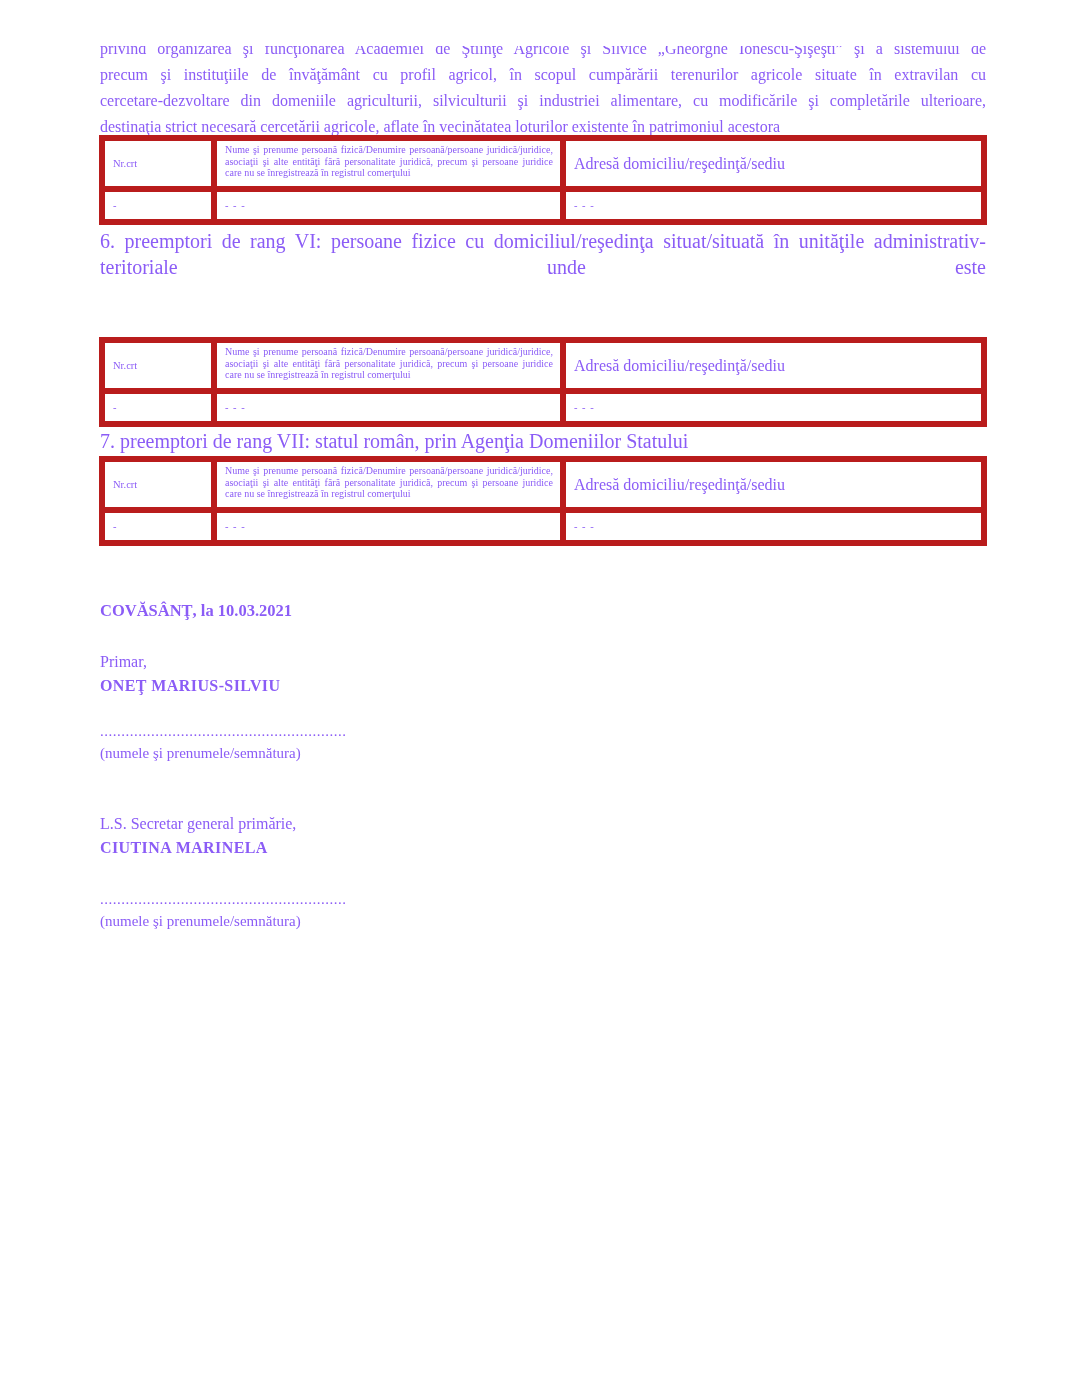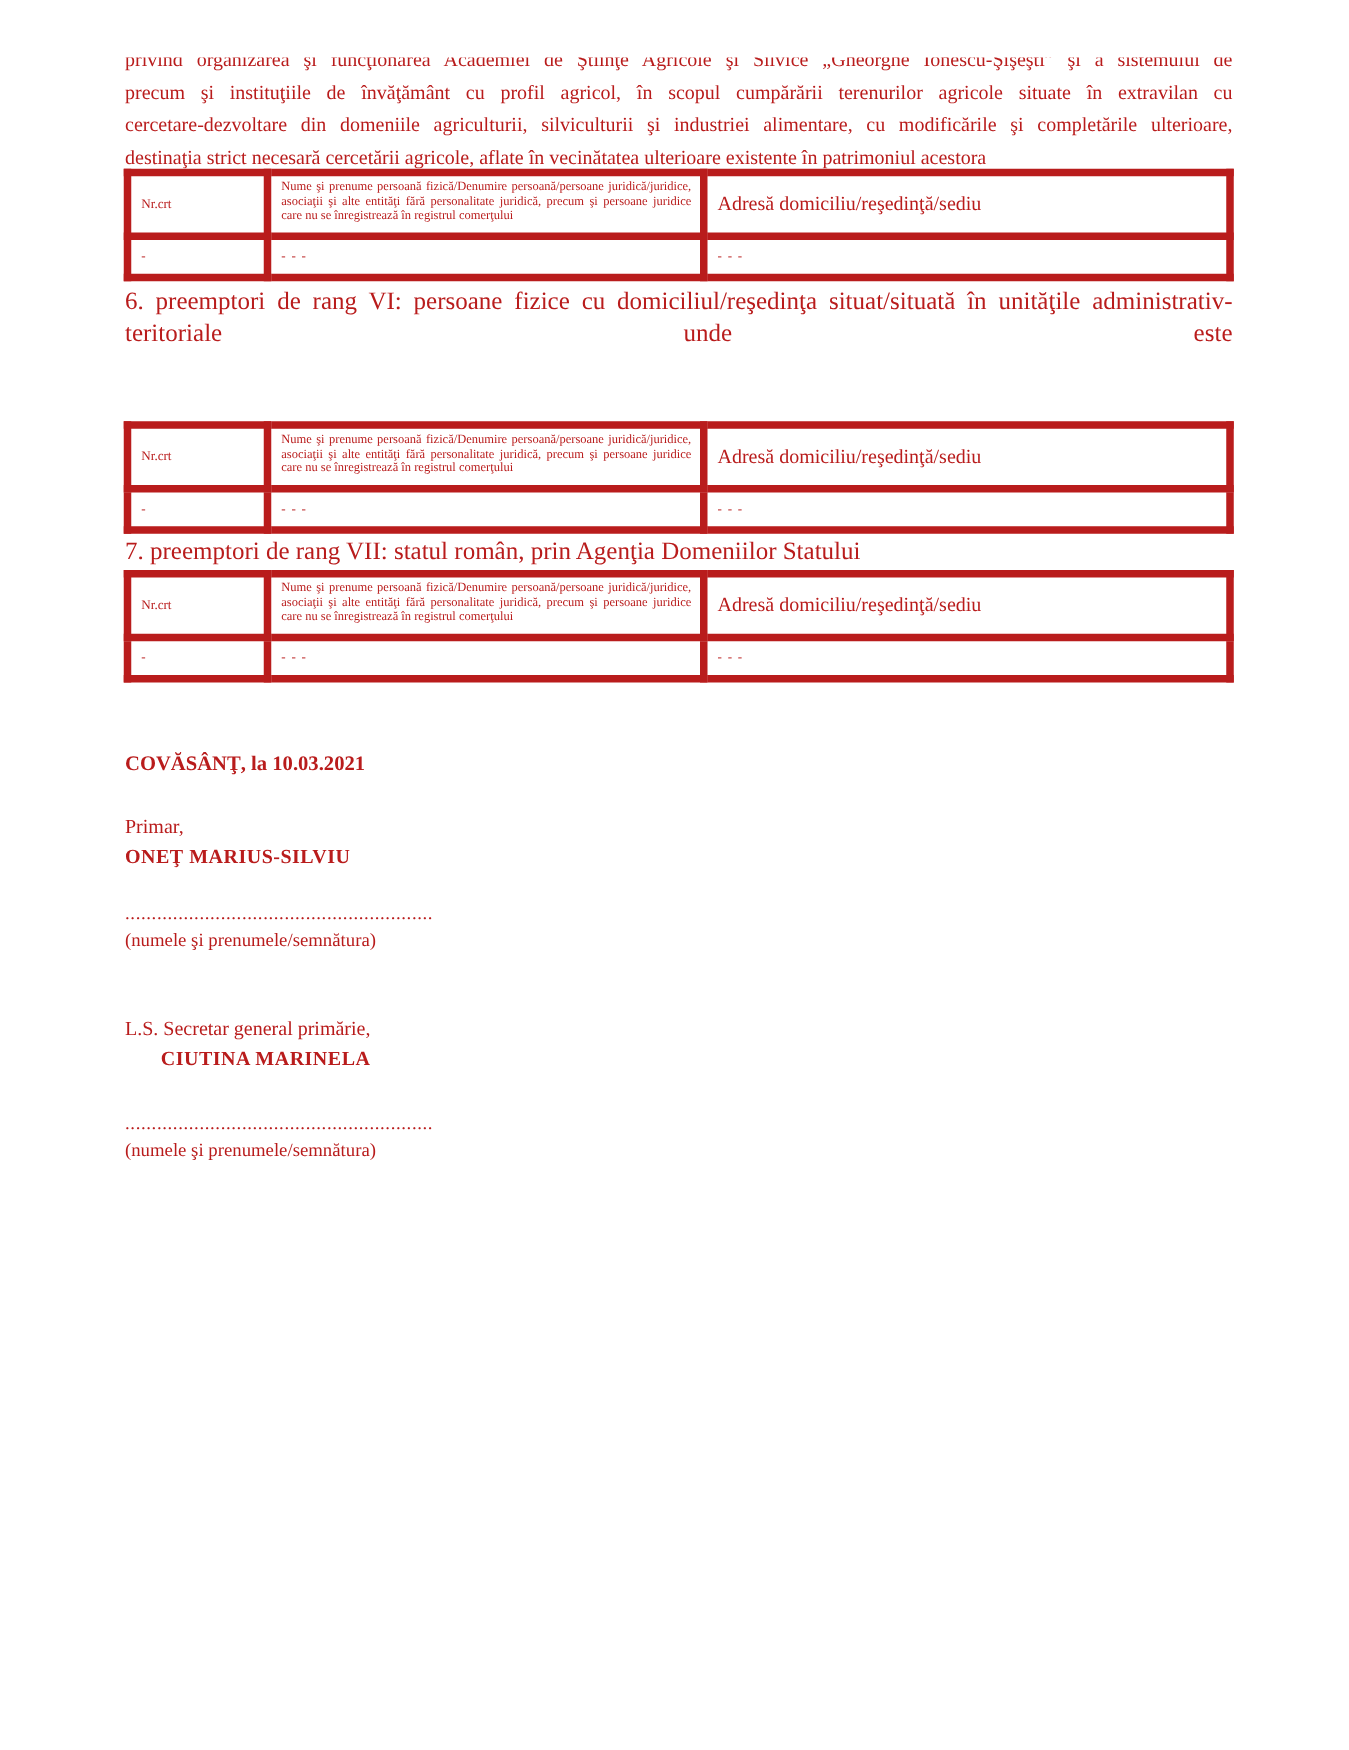--- a/index.html
+++ b/index.html
@@ -2,21 +2,21 @@
 <html><head>
 <meta charset="utf-8">
 <style>
   html,body { margin:0; padding:0; background:#ffffff; }
   .page {
     position:relative;
     width:1079px;
     height:1400px;
     background:#ffffff;
     font-family:"Liberation Serif", serif;
-    color:#b91c1c;
+    color:#8b5cf6;
     overflow:hidden;
   }
   .abs { position:absolute; }
 
   
   .intro { left:100px; top:36px; width:886px; font-size:16px; line-height:26px; }
   .jline { text-align:justify; text-align-last:justify; }
   .jline.last { text-align-last:left; }
   .top-clip { left:0; top:0; width:1079px; height:46px; background:#ffffff; }
 
@@ -34,34 +34,34 @@
   .drow td { height:23px; }
   .cell-nr-h   { font-size:10.5px; padding:2px 8px; vertical-align:middle; }
   .cell-nume-h { font-size:10px; line-height:11.5px; padding:3px 7px 3px 8px;
                  text-align:justify; text-align-last:left; vertical-align:top; }
   .cell-adr-h  { font-size:16px; padding:2px 8px; vertical-align:middle; }
   .cell-d      { font-size:10.5px; padding:2px 8px; vertical-align:middle; letter-spacing:1px; }
 
   
   .place-date { left:100px; top:598px; font-size:16.5px; font-weight:bold; line-height:26px; }
   .sig-block { left:100px; font-size:16px; line-height:24px; }
-  .sig-name { font-weight:bold; letter-spacing:0.4px;text-align:right; }
+  .sig-name { font-weight:bold; letter-spacing:0.4px; }
   .sign-line-block { left:100px; font-size:15px; line-height:22px; }
   .dots { letter-spacing:0.5px; }
 </style>
 </head>
 <body>
 
 <div class="page">
 
   <div class="abs intro">
     <div class="jline">privind organizarea şi funcţionarea Academiei de Ştiinţe Agricole şi Silvice „Gheorghe Ionescu-Şişeşti” şi a sistemului de</div>
     <div class="jline">precum şi instituţiile de învăţământ cu profil agricol, în scopul cumpărării terenurilor agricole situate în extravilan cu</div>
     <div class="jline">cercetare-dezvoltare din domeniile agriculturii, silviculturii şi industriei alimentare, cu modificările şi completările ulterioare,</div>
-    <div class="jline last">destinaţia strict necesară cercetării agricole, aflate în vecinătatea ulterioare existente în patrimoniul acestora</div>
+    <div class="jline last">destinaţia strict necesară cercetării agricole, aflate în vecinătatea loturilor existente în patrimoniul acestora</div>
   </div>
   <div class="abs top-clip"></div>
 
   <table class="abs doc-table tbl" style="top:135px;">
     <colgroup>
         <col class="col-nr">
         <col class="col-nume">
         <col class="col-adr">
       </colgroup>
     <tbody>

